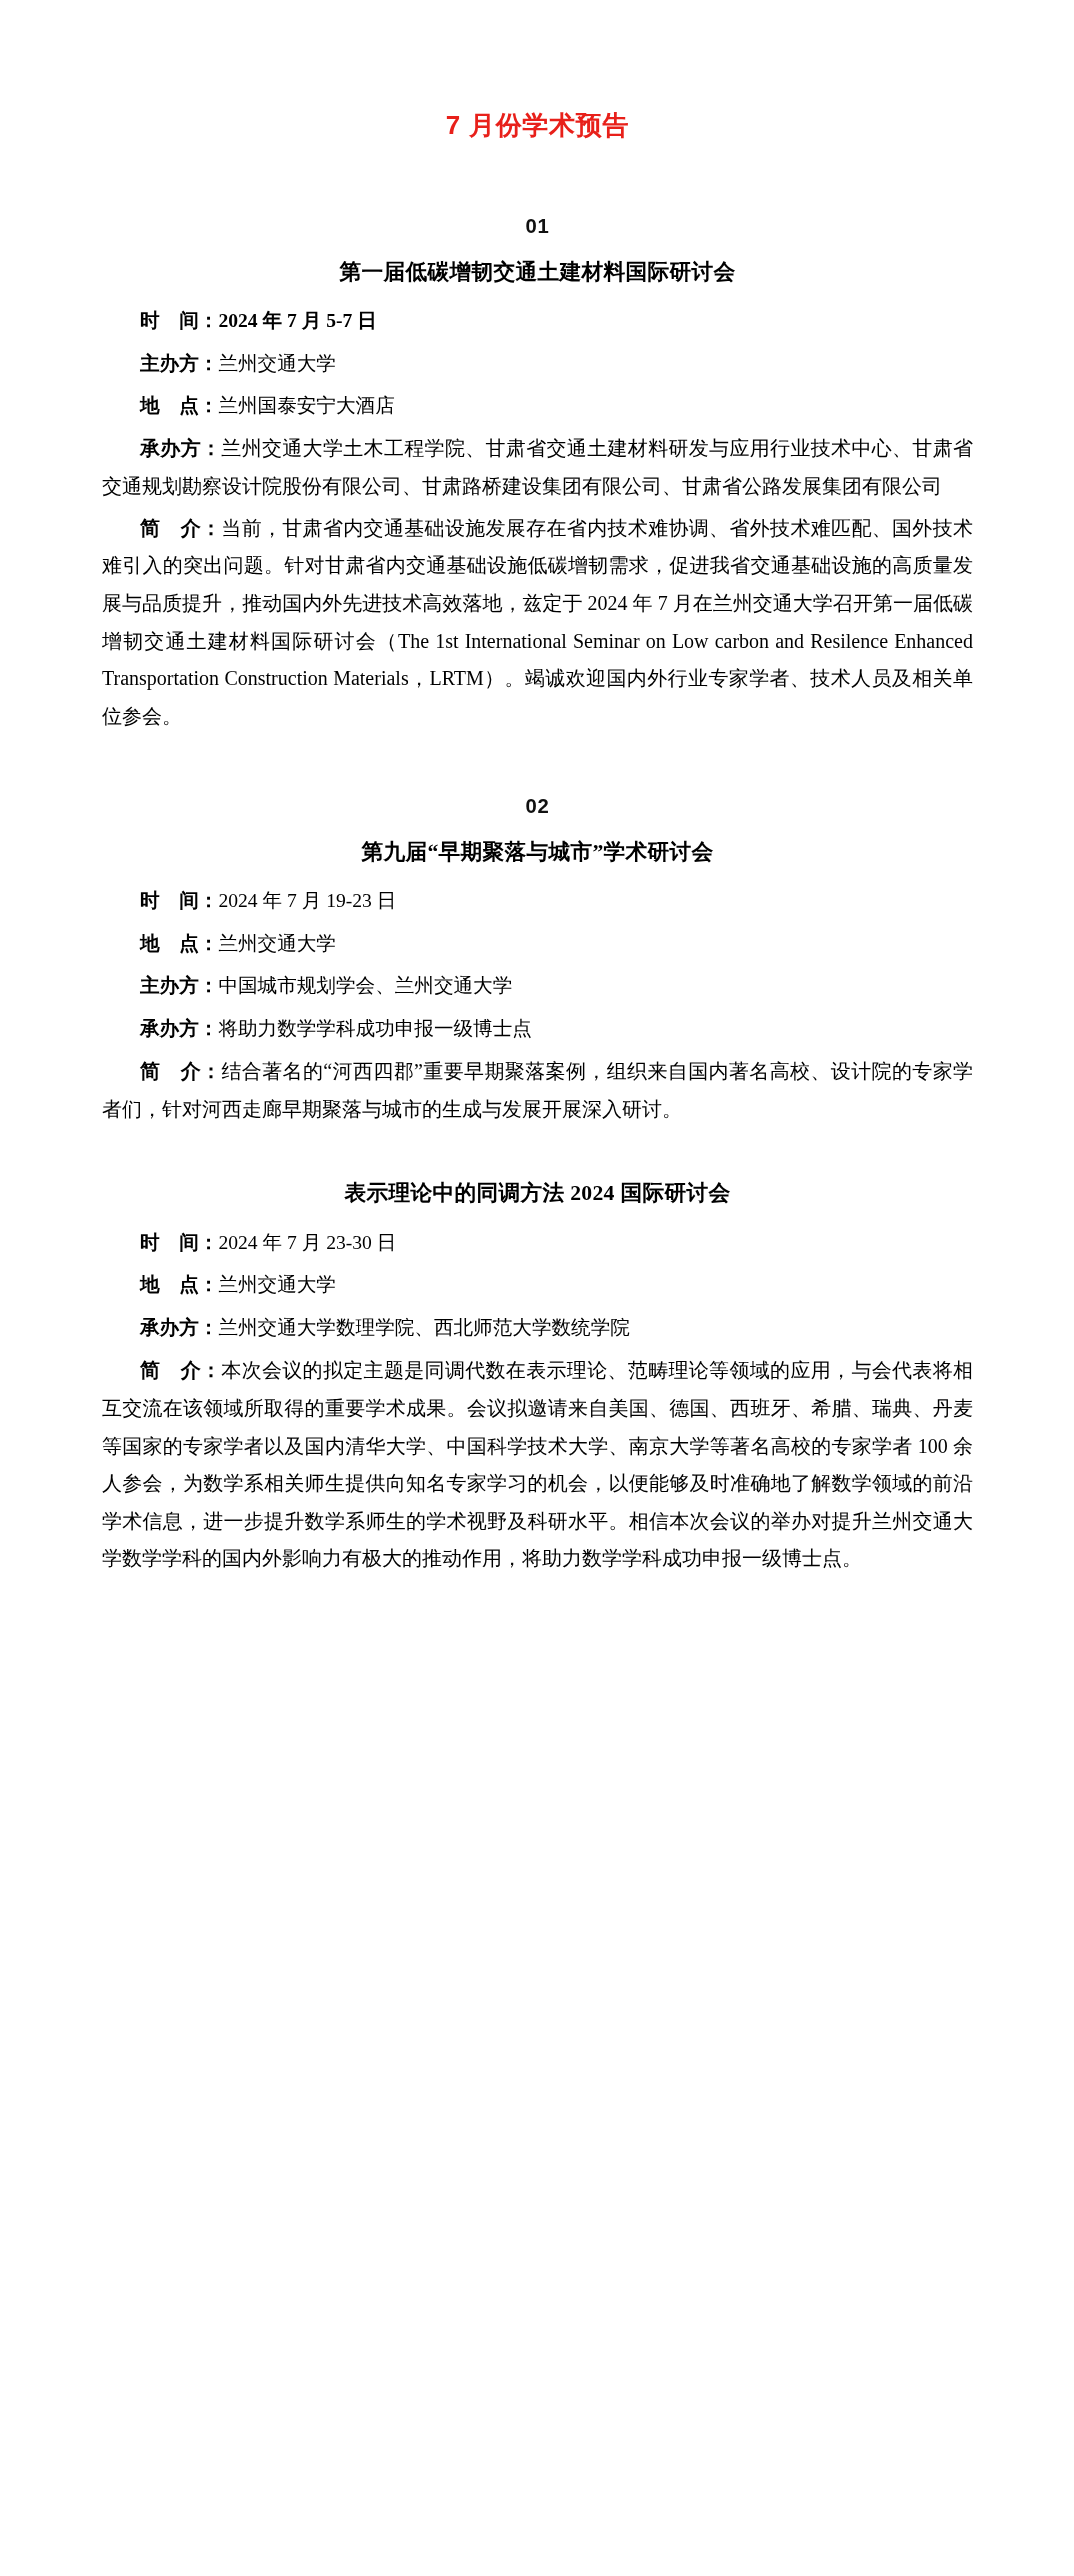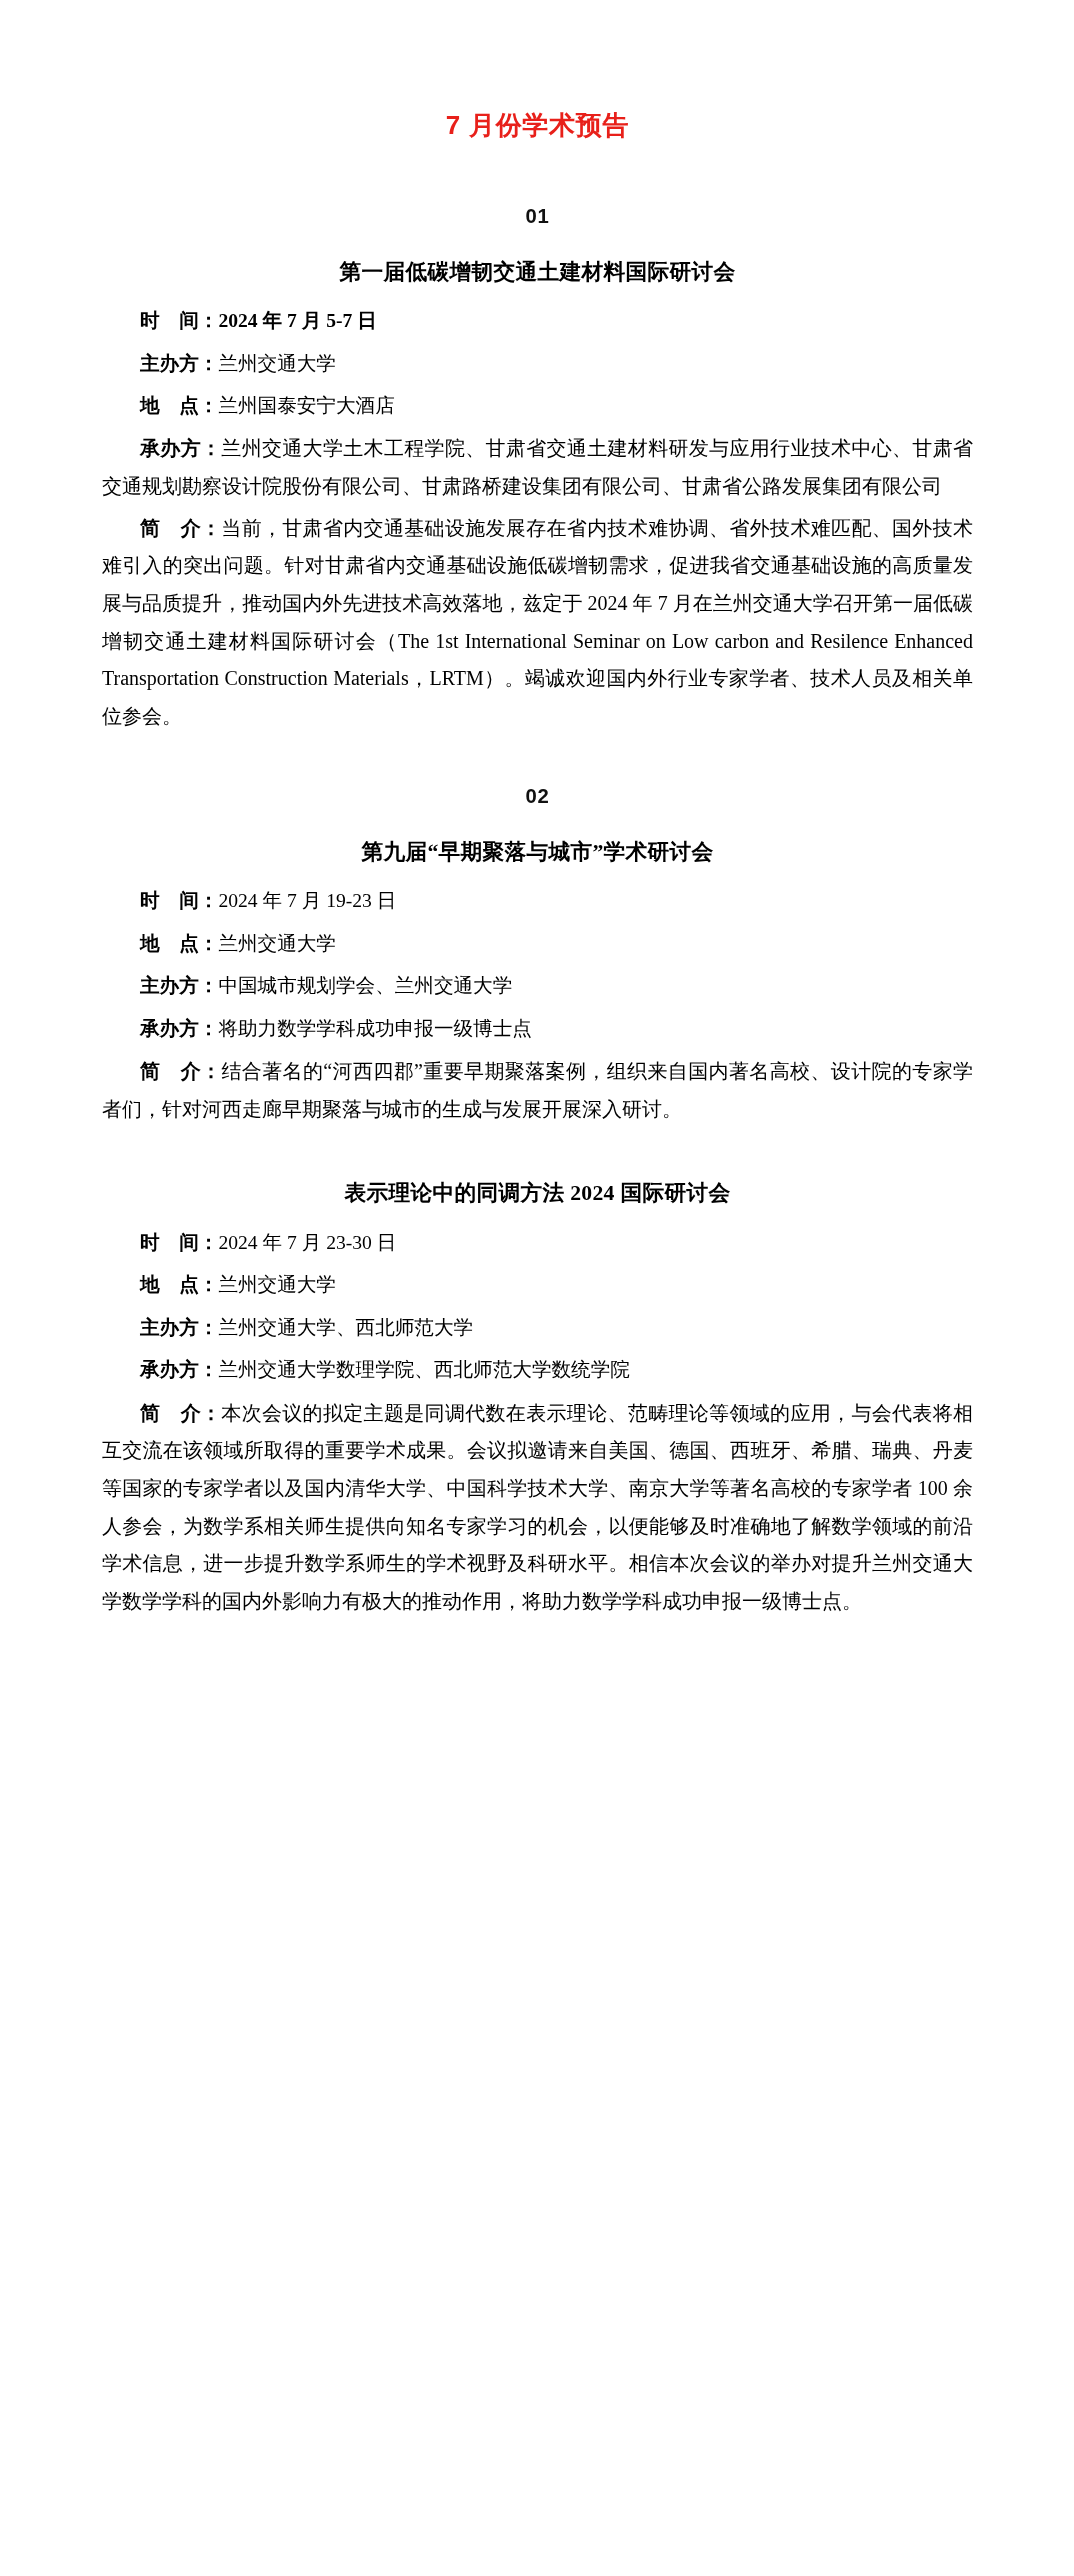--- a/index.html
+++ b/index.html
@@ -27,21 +27,21 @@
     letter-spacing: 0.7px;
     margin: 0 0 62px 0;
   }
   
   .section-band {
     position: relative;
     height: 42px;
     margin: 0 auto 9.5px auto;
     width: 650px;
     display: flex;
-    align-items: flex-start;
+    align-items: center;
   }
   .band-seg {
     background: #6a76ed;
     flex: 1 1 auto;
   }
   .band-slashes {
     width: 37px;
     flex: 0 0 37px;
     position: relative;
     overflow: hidden;
@@ -193,23 +193,20 @@
 
     <div class="section-title">表示理论中的同调方法 2024 国际研讨会</div>
 
     <div class="field indent">
       <span class="label">时　间：</span><span class="value">2024 年 7 月 23-30 日</span>
     </div>
     <div class="field indent">
       <span class="label">地　点：</span><span class="value">兰州交通大学</span>
     </div>
     <div class="field indent">
-      <span class="label">主办方：</span><span class="value">兰州交通大学、西北师范大学</span>
-    </div>
-    <div class="field indent">
       <span class="label">承办方：</span><span class="value">兰州交通大学数理学院、西北师范大学数统学院</span>
     </div>
 
     <div class="para para-indent">
       <span class="label">简　介：</span><span>本次会议的拟定主题是同调代数在表示理论、范畴理论等领域的应用，与会代表将相互交流在该领域所取得的重要学术成果。会议拟邀请来自美国、德国、西班牙、希腊、瑞典、丹麦等国家的专家学者以及国内清华大学、中国科学技术大学、南京大学等著名高校的专家学者 100 余人参会，为数学系相关师生提供向知名专家学习的机会，以便能够及时准确地了解数学领域的前沿学术信息，进一步提升数学系师生的学术视野及科研水平。相信本次会议的举办对提升兰州交通大学数学学科的国内外影响力有极大的推动作用，将助力数学学科成功申报一级博士点。</span>
     </div>
   </div>
 
 </div>
 

